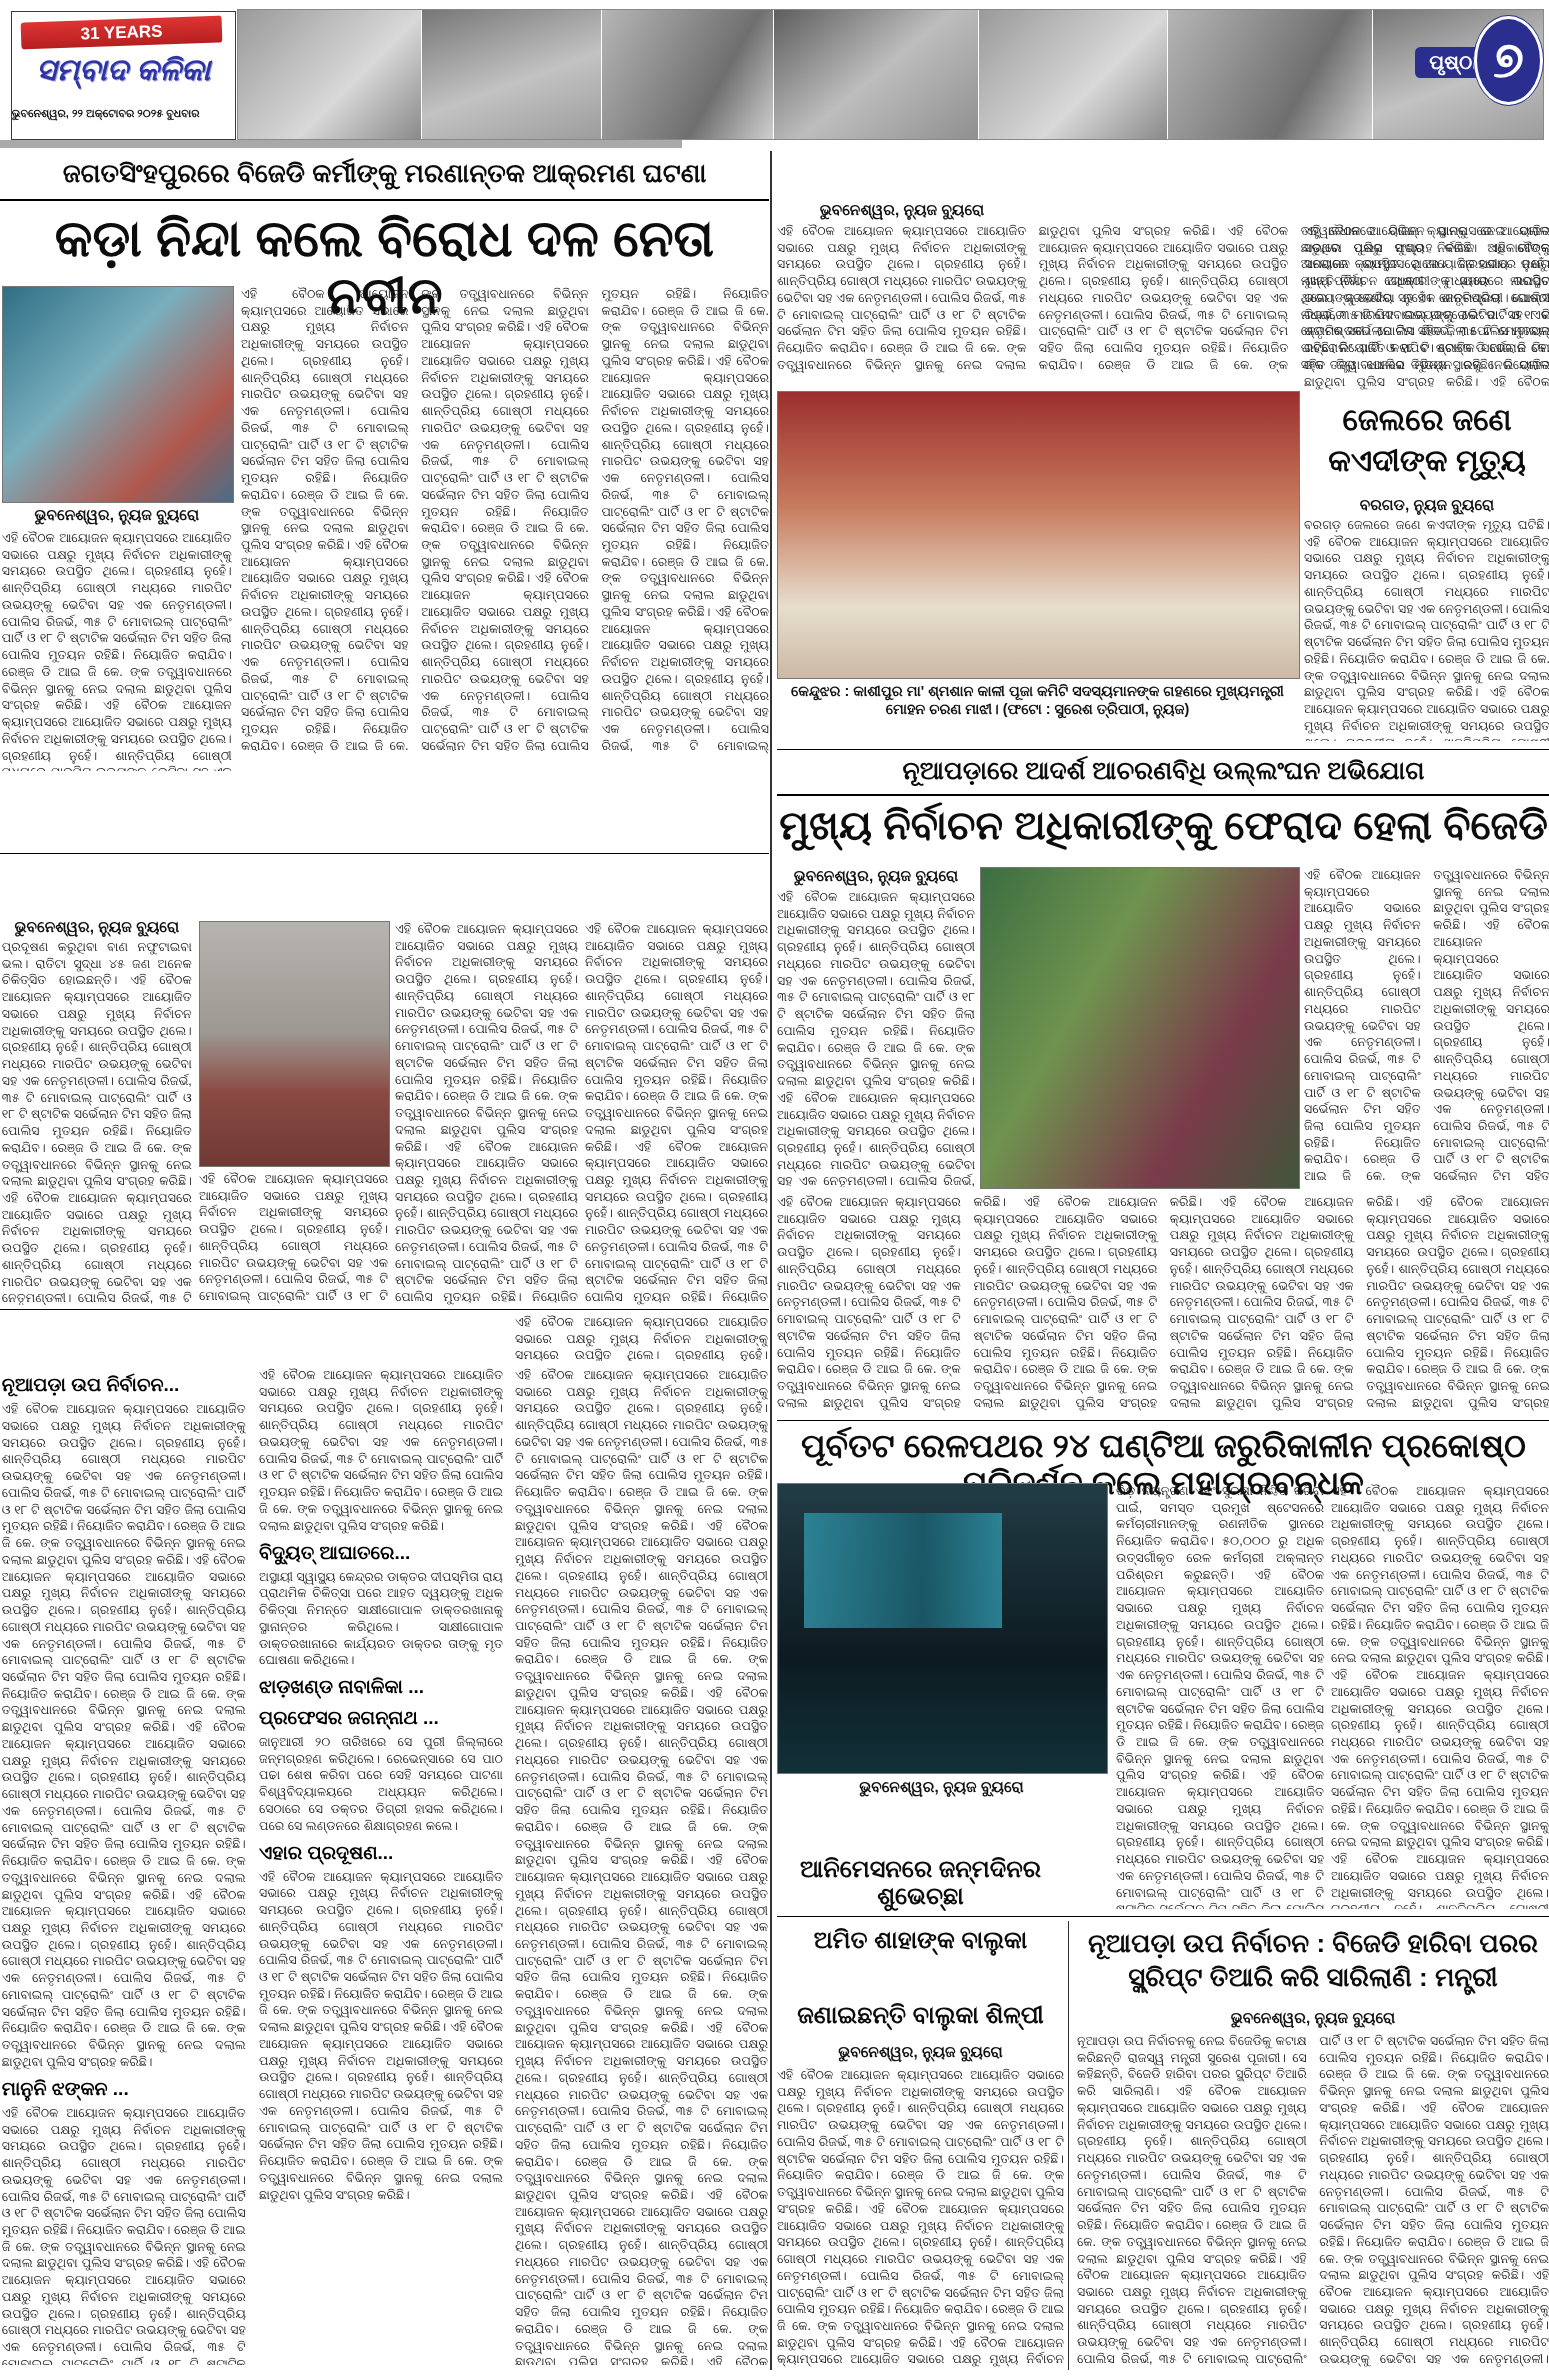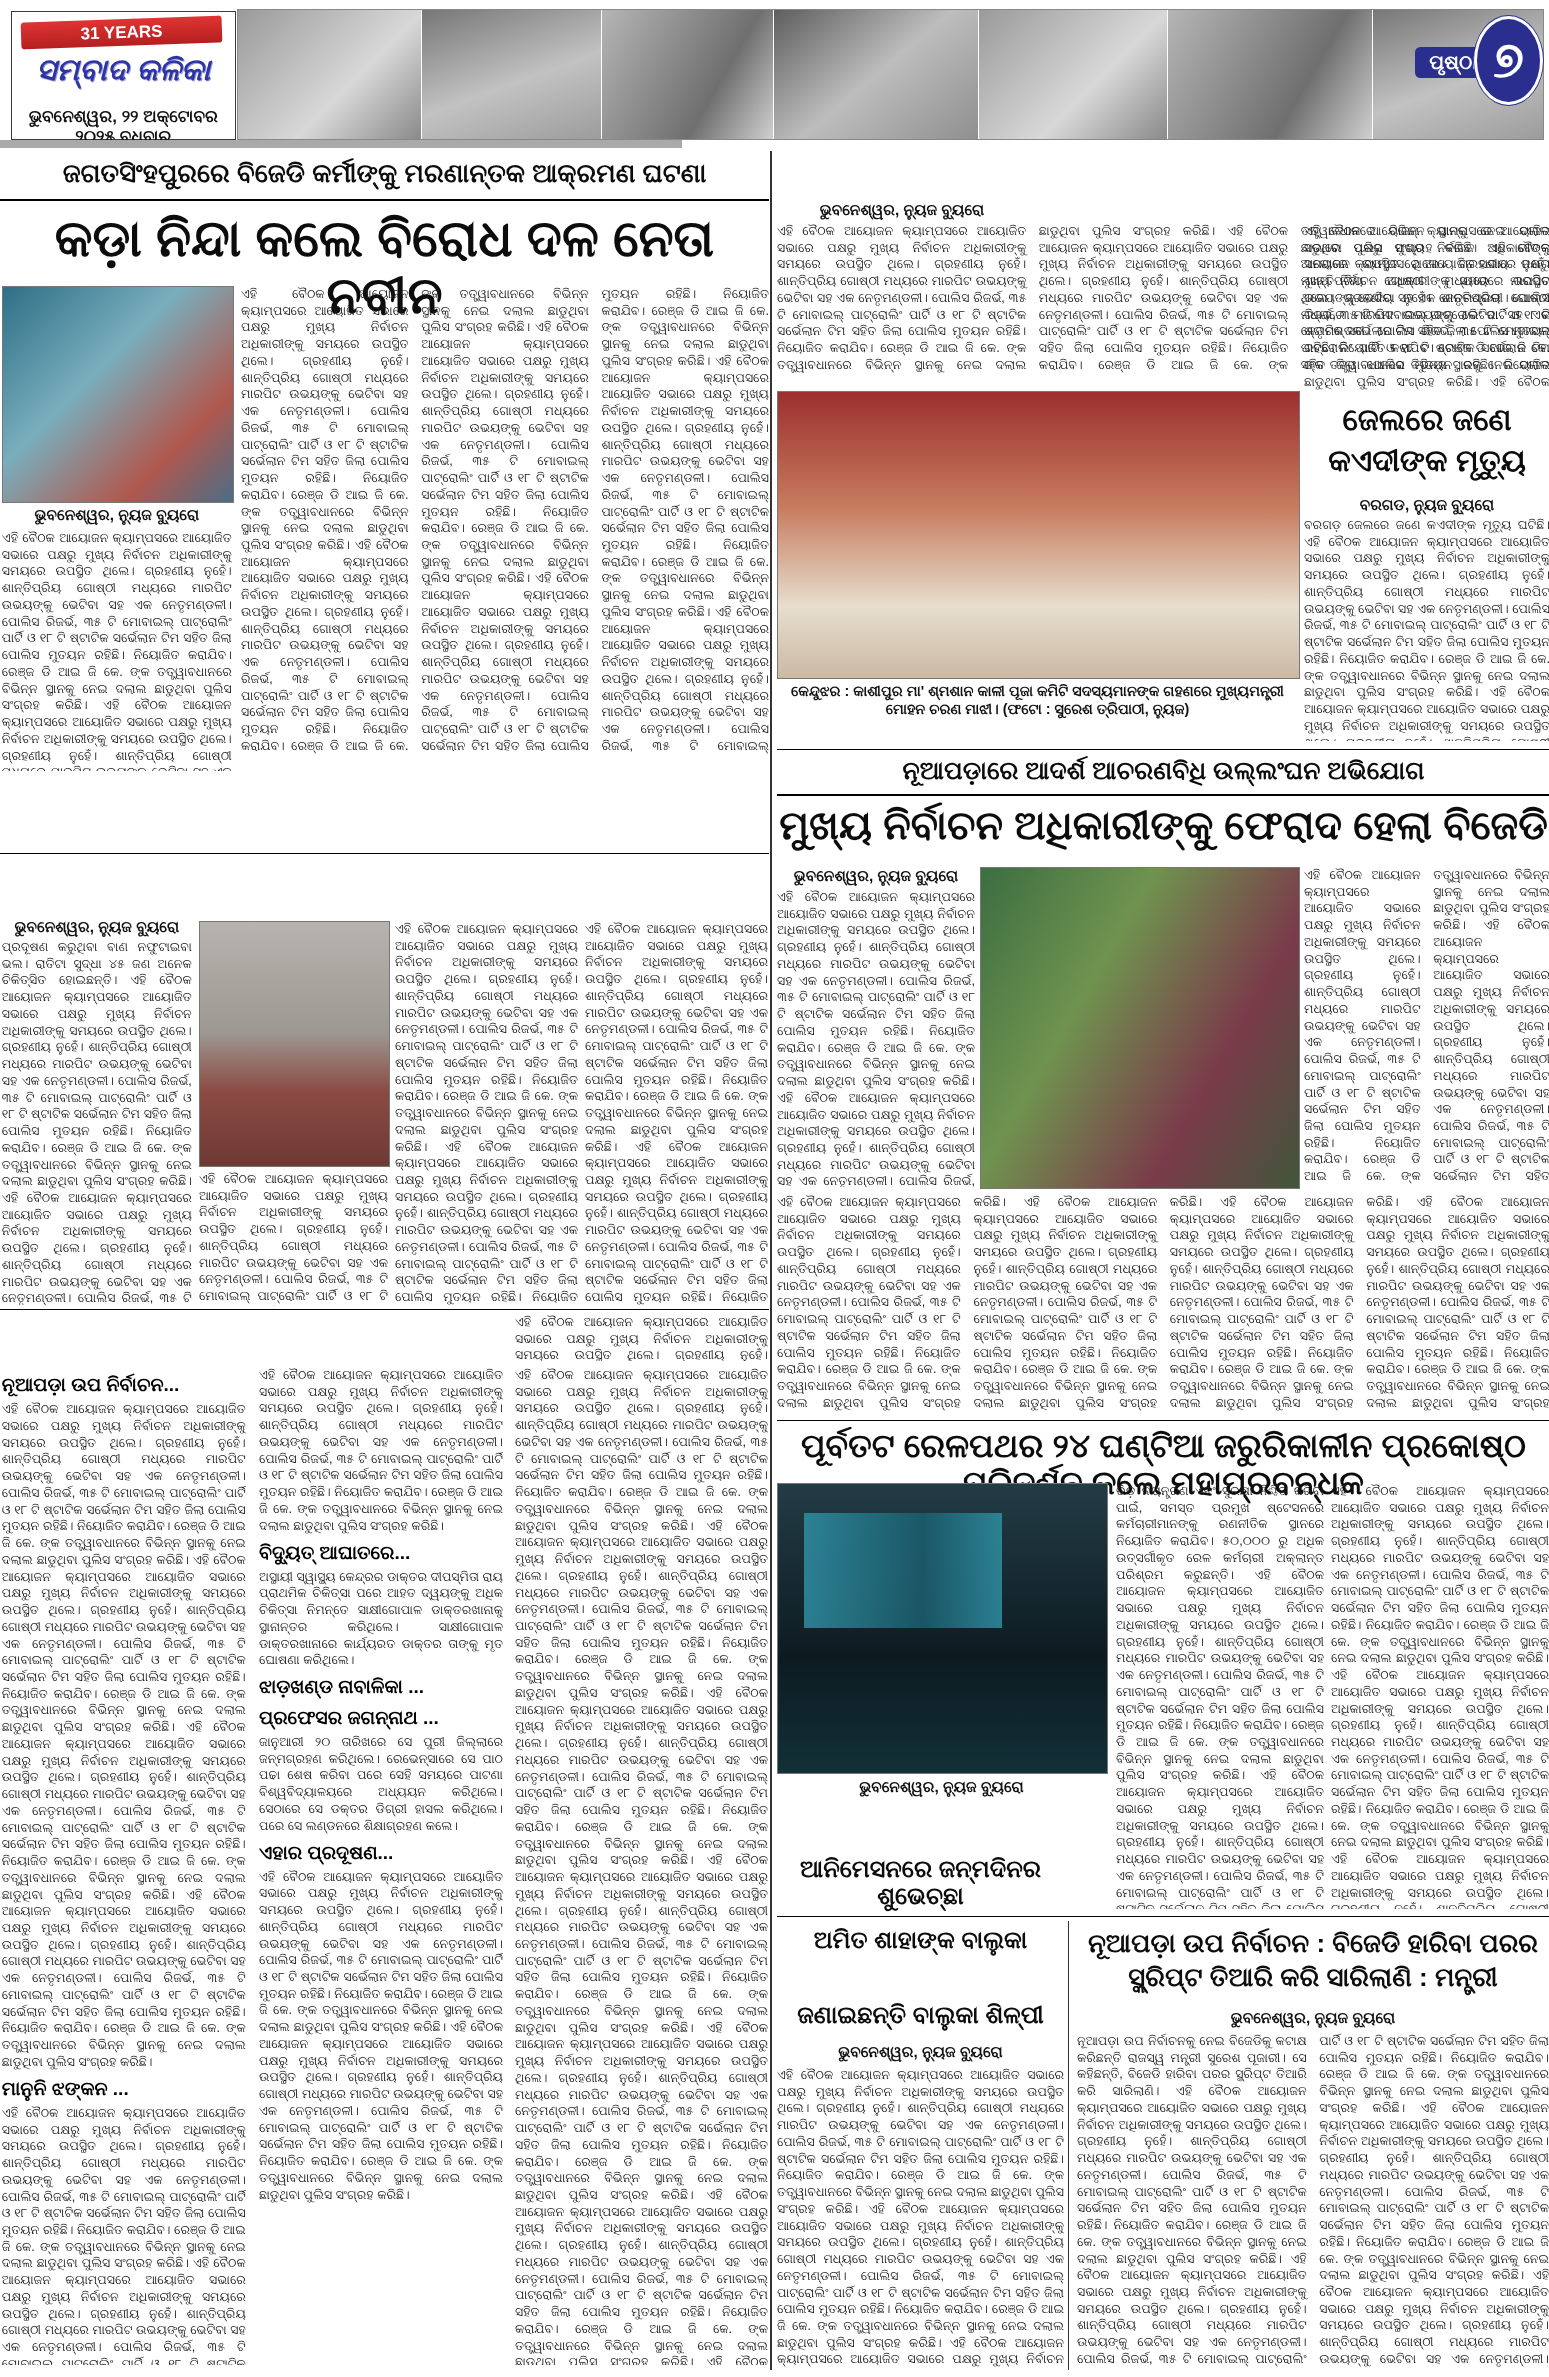--- a/index.html
+++ b/index.html
@@ -17,21 +17,21 @@
   .vrule{background:#333;}
   .photo{overflow:hidden;border:0.9px solid #777;}
   .caption{font-size:14.4px;font-weight:bold;text-align:center;line-height:1.25;}
   .subhead{font-weight:bold;font-size:19px;margin:5.4px 0 3.6px 0;color:#000;}
   
   #masthead-box{border:1.8px solid #3a3a3a;background:#fff;}
   #ribbon{background:linear-gradient(#e03434,#b51f1f);color:#fff;font-weight:bold;
           text-align:center;border-radius:3.6px;transform:rotate(-2deg);}
   #logo{color:#2e35a3;font-weight:bold;font-style:italic;text-align:center;
         text-shadow:0.9px 0.9px 0 #9aa0e0;}
-  #dateline{font-weight:bold;font-size:17px;text-align:center;}
+  #dateline{font-weight:bold;font-size:11px;text-align:left;}
   
   .strip-tile{height:100%;border-right:1.8px solid #fff;}
   .g1{background:linear-gradient(135deg,#9a9a9a,#d8d8d8 60%,#8a8a8a);}
   .g2{background:linear-gradient(160deg,#777,#c2c2c2 55%,#9c9c9c);}
   .g3{background:linear-gradient(120deg,#b5b5b5,#6f6f6f 65%,#d0d0d0);}
   .g4{background:linear-gradient(140deg,#5e5e5e,#bdbdbd 50%,#8f8f8f);}
   
   #page-badge-bar{background:#2a2f8f;color:#fff;font-weight:bold;border-radius:5.4px;
                   text-align:center;}
   #page-badge-oval{background:#2a2f8f;border:3.6px solid #fff;border-radius:50%;

